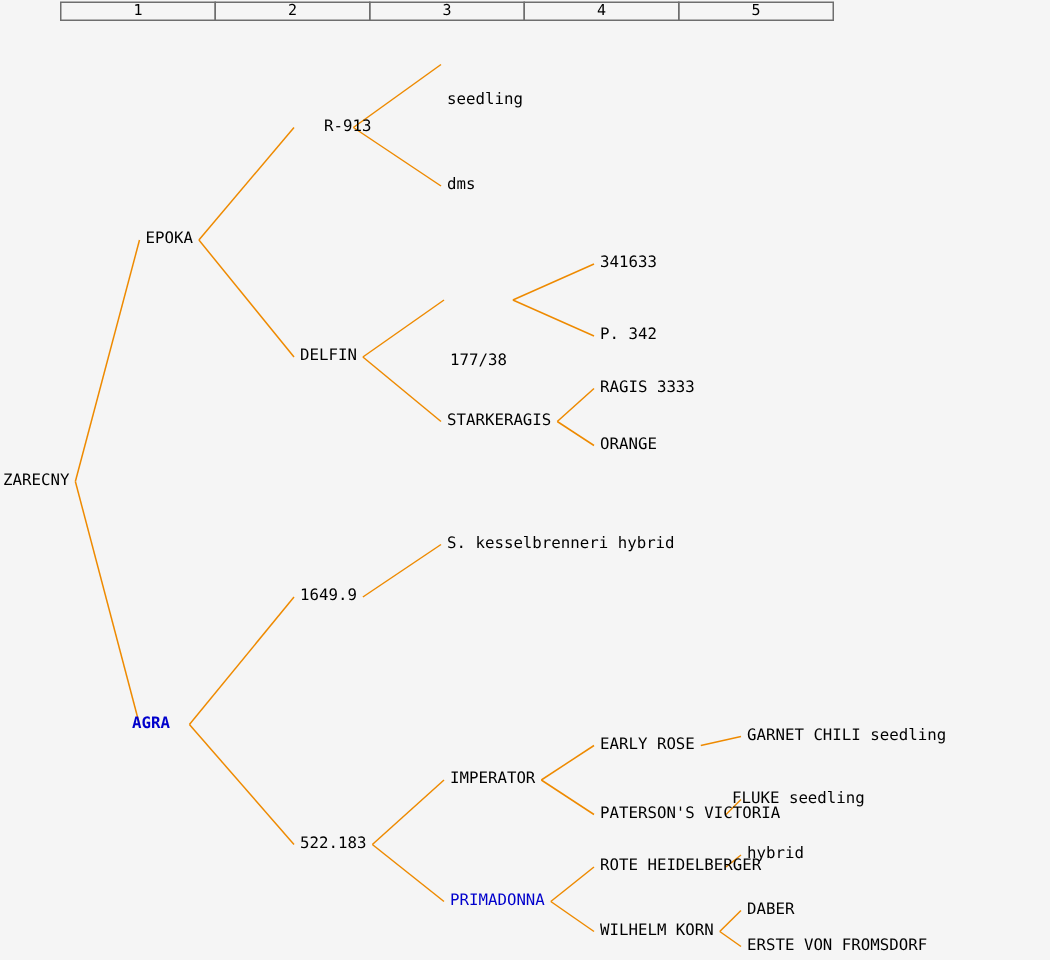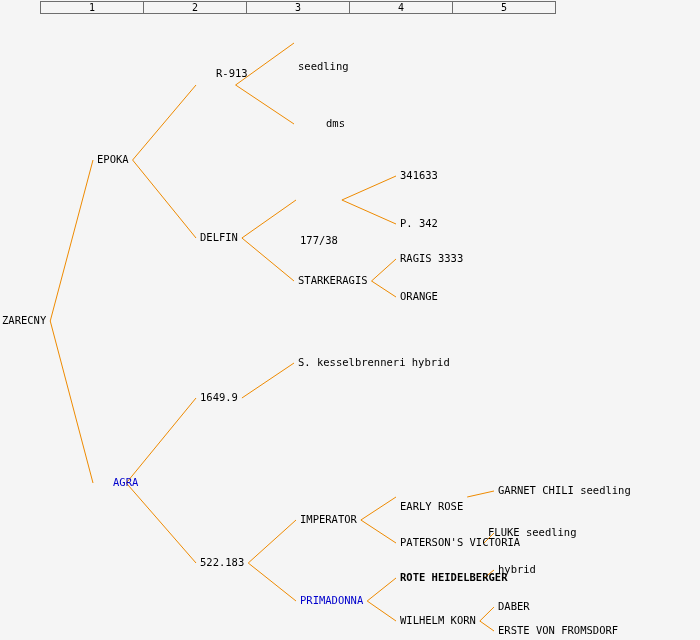--- a/index.html
+++ b/index.html
@@ -75,39 +75,39 @@
       <line x1="484" y1="543" x2="494" y2="533" stroke="#ee8a00" stroke-width="1"></line>
       <line x1="367.2" y1="601" x2="396" y2="578" stroke="#ee8a00" stroke-width="1"></line>
       <line x1="367.2" y1="601" x2="396" y2="621" stroke="#ee8a00" stroke-width="1"></line>
       <line x1="484" y1="578" x2="494" y2="570" stroke="#ee8a00" stroke-width="1"></line>
       <line x1="479.84000000000003" y1="621" x2="494" y2="607" stroke="#ee8a00" stroke-width="1"></line>
       <line x1="479.84000000000003" y1="621" x2="494" y2="631" stroke="#ee8a00" stroke-width="1"></line>
     </svg>
   <div id="nodes">
       <span class="node" style="left: 2px; top: 314px; color: rgb(0, 0, 0);">ZARECNY</span>
       <span class="node" style="left: 97px; top: 153px; color: rgb(0, 0, 0);">EPOKA</span>
-      <span class="node is-link" style="left: 113px; top: 476px; color: rgb(0, 0, 204);">AGRA</span>
-      <span class="node" style="left: 200px; top: 67px; color: rgb(0, 0, 0); padding-left: 16px;">R-913</span>
+      <span class="node is-link" style="left: 88px; top: 476px; color: rgb(0, 0, 204); font-weight: bold;">AGRA</span>
+      <span class="node" style="left: 200px; top: 78px; color: rgb(0, 0, 0); padding-left: 16px;">R-913</span>
       <span class="node" style="left: 200px; top: 231px; color: rgb(0, 0, 0);">DELFIN</span>
       <span class="node" style="left: 200px; top: 391px; color: rgb(0, 0, 0);">1649.9</span>
       <span class="node" style="left: 200px; top: 556px; color: rgb(0, 0, 0);">522.183</span>
       <span class="node" style="left: 298px; top: 36px; color: rgb(0, 0, 0); margin-top: 24px;">seedling</span>
-      <span class="node" style="left: 298px; top: 117px; color: rgb(0, 0, 0); margin-left: 28px;">dms</span>
+      <span class="node" style="left: 298px; top: 117px; color: rgb(0, 0, 0);">dms</span>
       <span class="node" style="left: 300px; top: 193px; color: rgb(0, 0, 0); margin-top: 41px;">177/38</span>
       <span class="node" style="left: 298px; top: 274px; color: rgb(0, 0, 0);">STARKERAGIS</span>
       <span class="node" style="left: 298px; top: 356px; color: rgb(0, 0, 0);">S. kesselbrenneri hybrid</span>
       <span class="node" style="left: 300px; top: 513px; color: rgb(0, 0, 0); text-align: center;">IMPERATOR</span>
       <span class="node is-link" style="left: 300px; top: 594px; color: rgb(0, 0, 204);">PRIMADONNA</span>
       <span class="node" style="left: 400px; top: 169px; color: rgb(0, 0, 0);">341633</span>
       <span class="node" style="left: 400px; top: 217px; color: rgb(0, 0, 0);">P. 342</span>
       <span class="node" style="left: 400px; top: 252px; color: rgb(0, 0, 0);">RAGIS 3333</span>
       <span class="node" style="left: 400px; top: 290px; color: rgb(0, 0, 0);">ORANGE</span>
-      <span class="node" style="left: 400px; top: 490px; color: rgb(0, 0, 0); margin-top: 10px;">EARLY ROSE</span>
+      <span class="node" style="left: 400px; top: 490px; color: rgb(0, 0, 0);">EARLY ROSE</span>
       <span class="node" style="left: 400px; top: 536px; color: rgb(0, 0, 0);">PATERSON'S VICTORIA</span>
-      <span class="node" style="left: 400px; top: 571px; color: rgb(0, 0, 0); font-weight: bold;">ROTE HEIDELBERGER</span>
+      <span class="node" style="left: 400px; top: 571px; color: rgb(0, 0, 0);">ROTE HEIDELBERGER</span>
       <span class="node" style="left: 400px; top: 614px; color: rgb(0, 0, 0);">WILHELM KORN</span>
       <span class="node" style="left: 498px; top: 484px; color: rgb(0, 0, 0);">GARNET CHILI seedling</span>
       <span class="node" style="left: 488px; top: 526px; color: rgb(0, 0, 0);">FLUKE seedling</span>
       <span class="node" style="left: 498px; top: 563px; color: rgb(0, 0, 0);">hybrid</span>
       <span class="node" style="left: 498px; top: 600px; color: rgb(0, 0, 0);">DABER</span>
       <span class="node" style="left: 498px; top: 624px; color: rgb(0, 0, 0);">ERSTE VON FROMSDORF</span>
     </div>
 </div>
 
 </body></html>

